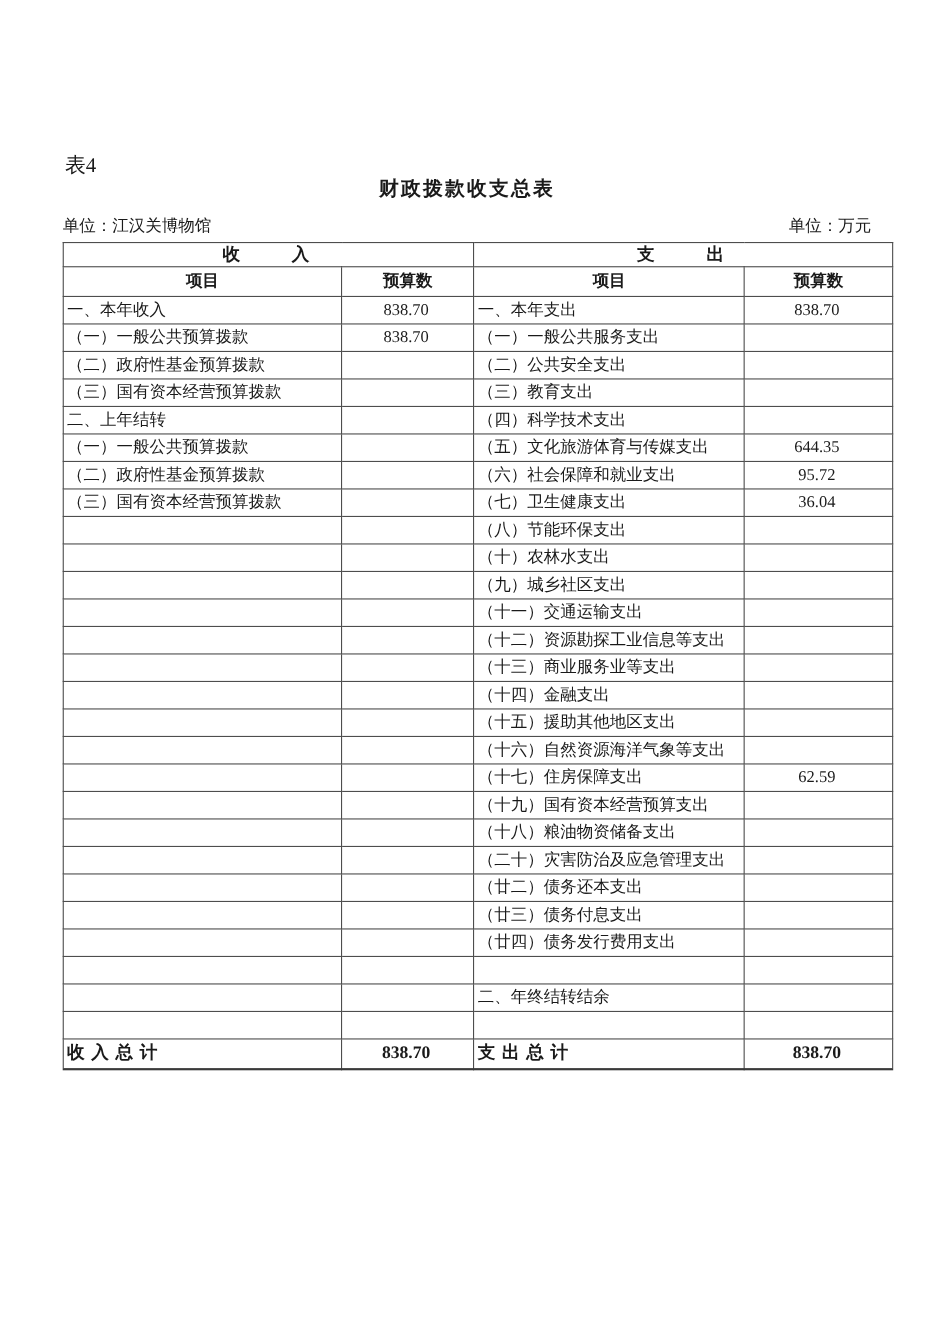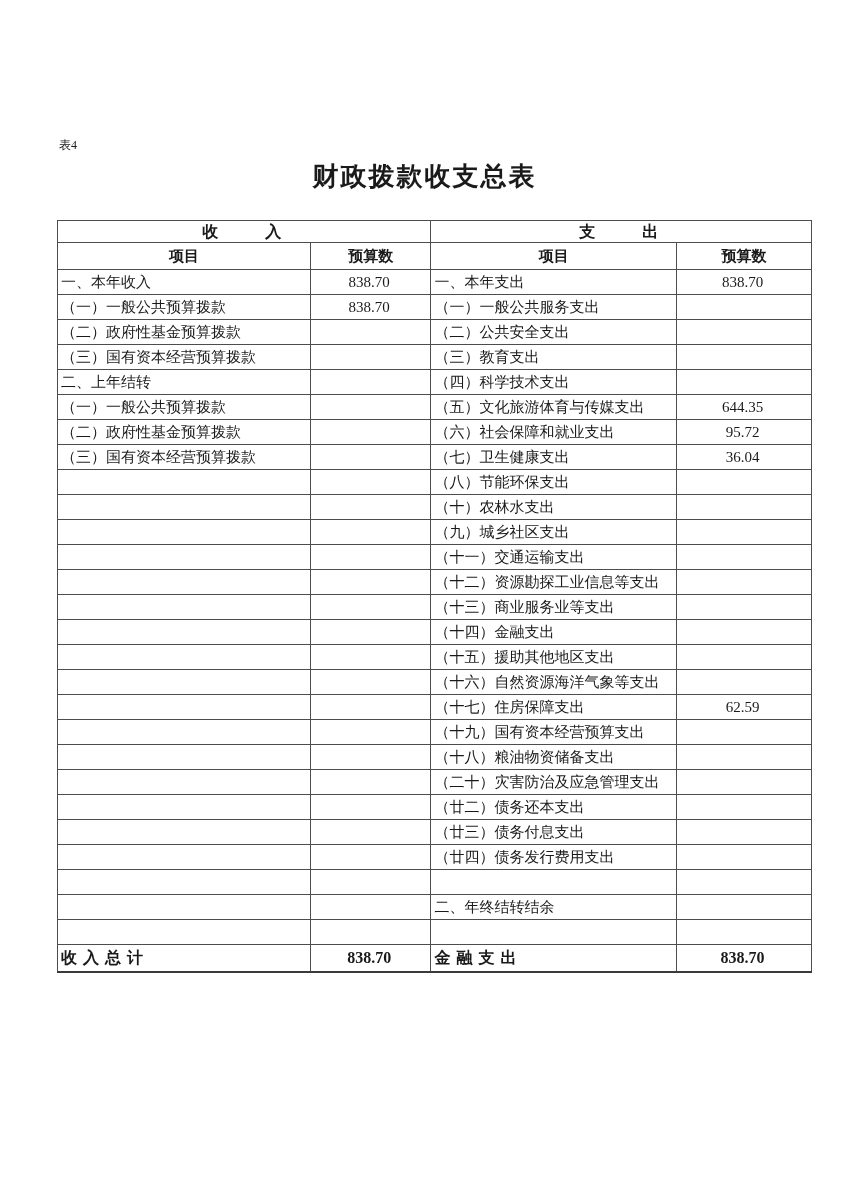--- a/index.html
+++ b/index.html
@@ -6,26 +6,26 @@
   .page {
     position:relative;
     width:849px; height:1200px;
     background:#ffffff;
     font-family:"Liberation Serif","DejaVu Serif",serif;
     color:#1a1a1a;
     overflow:hidden;
   }
   .table-label {
     position:absolute; left:59px; top:137px;
-    font-size:12px;
+    font-size:19px;
   }
   .doc-title {
     position:absolute; left:0; right:0; top:159px;
     margin:0; text-align:center;
-    font-size:26px; font-weight:bold; letter-spacing:2px;
+    font-size:18px; font-weight:bold; letter-spacing:2px;
   }
   .meta-row {
     position:absolute; left:57px; top:196px; width:735px;
     display:flex; justify-content:space-between;
     font-size:15px; line-height:20px;
   }
   table.budget-table {
     position:absolute; left:57px; top:220px;
     width:755px;
     border-collapse:collapse; table-layout:fixed;
@@ -63,20 +63,24 @@
 </style>
 </head>
 <body>
 
 <div class="page">
 
   <div class="table-label">表4</div>
 
   <h1 class="doc-title">财政拨款收支总表</h1>
 
+  <div class="meta-row">
+    <span>单位：江汉关博物馆</span>
+    <span>单位：万元</span>
+  </div>
 
   <table class="budget-table">
     <colgroup>
       <col style="width:246px">
       <col style="width:117px">
       <col style="width:239px">
       <col style="width:131px">
     </colgroup>
     <thead>
       <tr class="section-row">
@@ -251,19 +255,19 @@
           <td class="item"></td>
           <td class="num"></td>
           <td class="item"></td>
           <td class="num"></td>
         </tr>
       </tbody>
     <tfoot>
       <tr>
         <td class="item">收入总计</td>
         <td class="num">838.70</td>
-        <td class="item">金融支出</td>
+        <td class="item">支出总计</td>
         <td class="num">838.70</td>
       </tr>
     </tfoot>
   </table>
 
 </div>
 
 </body></html>

